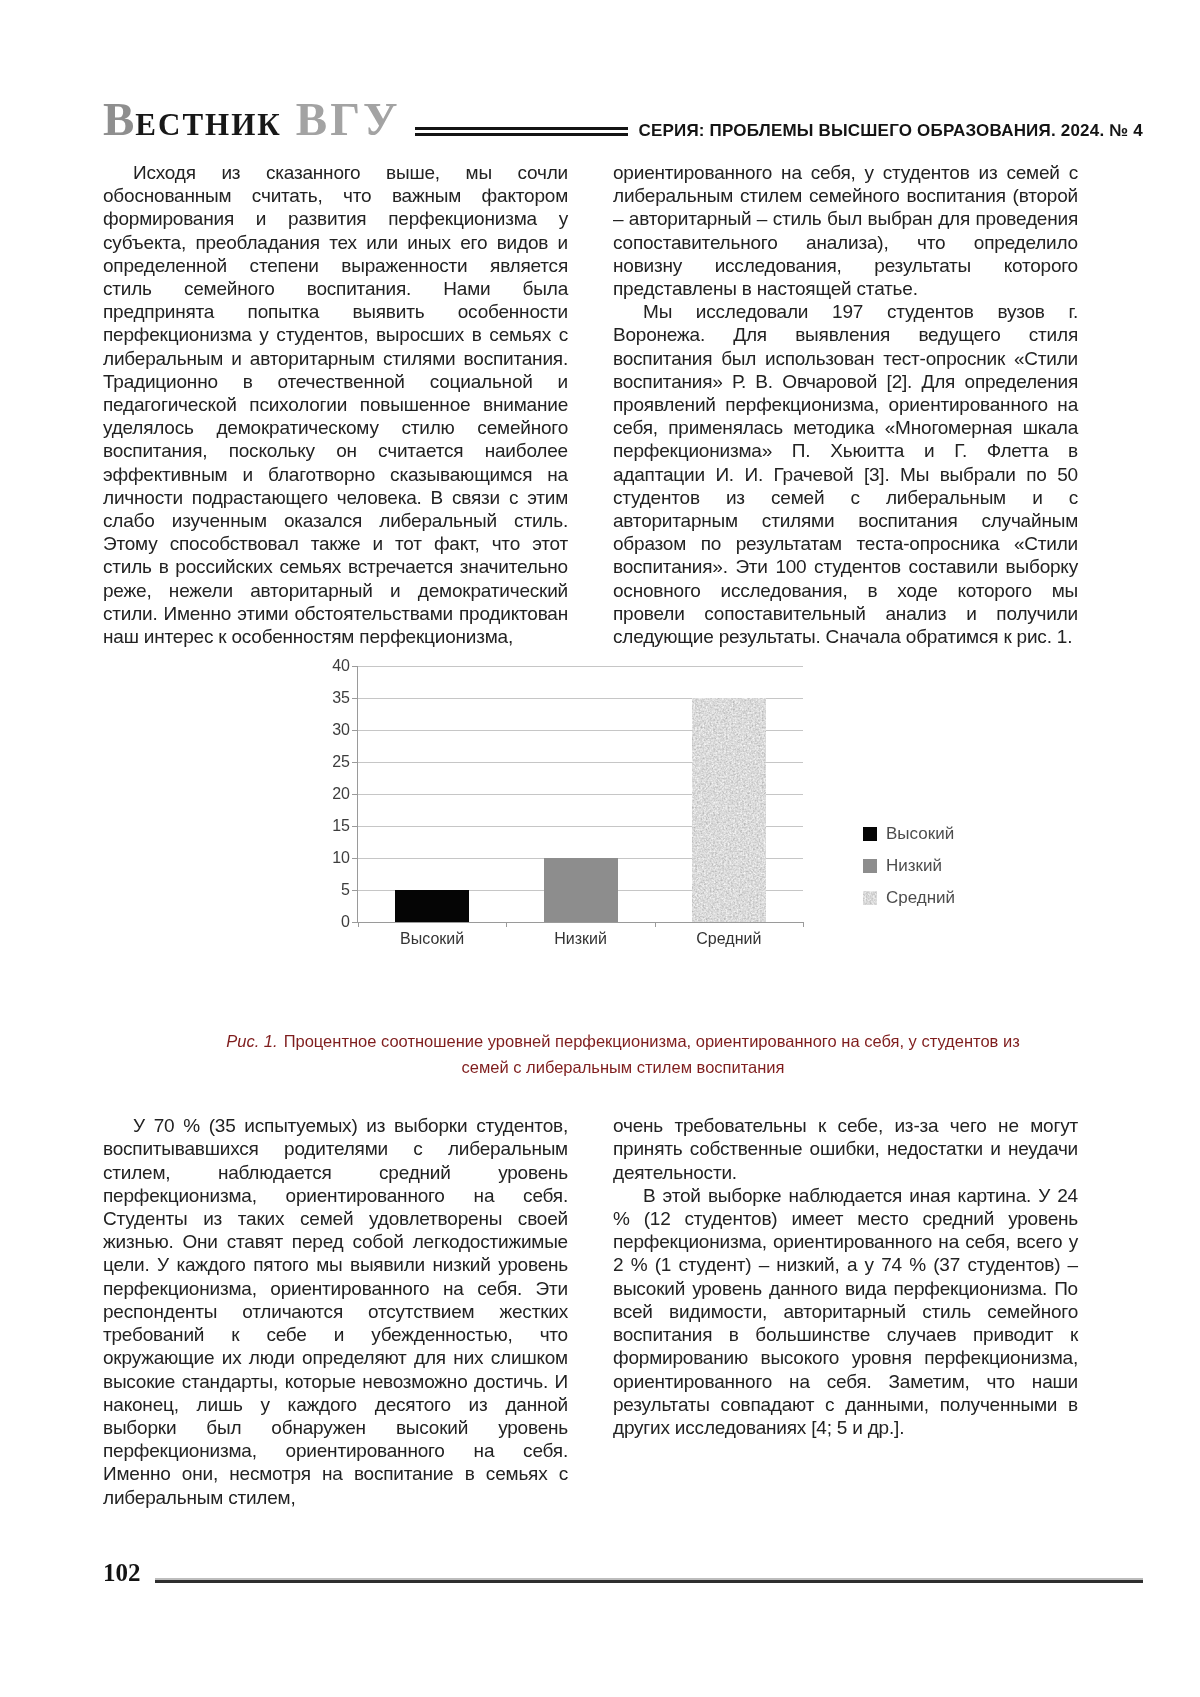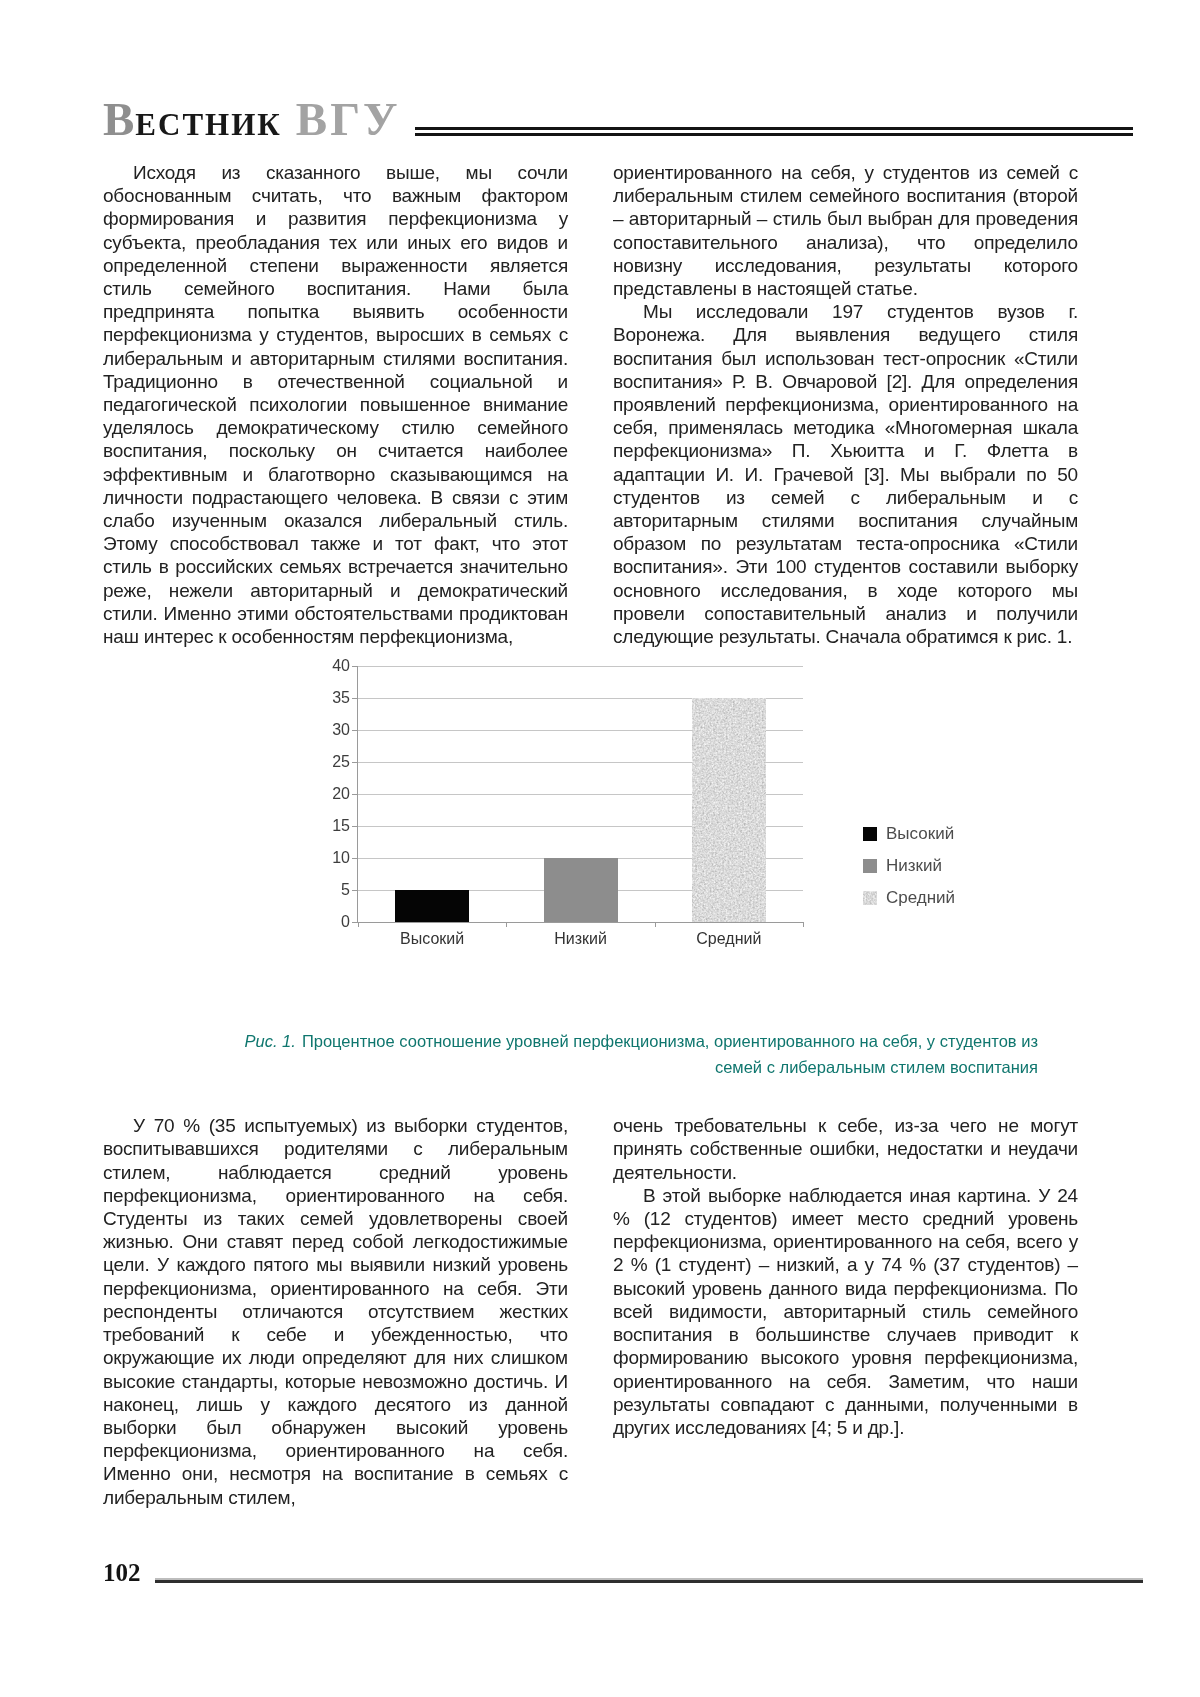--- a/index.html
+++ b/index.html
@@ -49,22 +49,22 @@
   .ytickmark{position:absolute;left:-6px;width:6px;height:1px;background:#9a9a9a;}
   .xtickmark{position:absolute;width:1px;height:5px;background:#9a9a9a;}
   .bar{position:absolute;bottom:0;}
   .bar svg{display:block;}
   .xlabel{position:absolute;text-align:center;font-size:16px;color:#333333;}
   .legend{position:absolute;left:548px;top:162px;}
   .legend-row{display:flex;align-items:center;gap:9px;margin-bottom:12px;}
   .legend-swatch{width:14px;height:14px;flex:none;}
   .legend-label{font-size:17px;color:#4c4c4c;}
   .caption{
-    text-align:right;margin-top:74px;
-    font-size:16.5px;line-height:26px;color:#0f766e;
+    text-align:center;margin-top:74px;
+    font-size:16.5px;line-height:26px;color:#7f1d1d;
     max-width:830px;margin-left:auto;margin-right:auto;
   }
   .cap-label{font-style:italic;margin-right:6px;}
   .cols-bottom{margin-top:34px;}
   
   .footer{margin-top:auto;margin-bottom:112px;display:flex;align-items:flex-end;}
   .pagenum{font-family:"Liberation Serif",serif;font-weight:bold;font-size:25px;color:#141414;line-height:1;text-align:right;}
   .footer-line{flex:1;height:3px;background:#2e2e2e;box-shadow:0 -2px 0 #bdbdbd;margin-left:14px;margin-bottom:2px;}
   .svgdefs{position:absolute;width:0;height:0;}
 </style>
@@ -87,20 +87,21 @@
 <div class="page">
 
   <header class="header">
     <div class="logo">
       <span class="logo-b">В</span><span class="logo-estnik">ЕСТНИК</span><span class="logo-vgu">ВГУ</span>
     </div>
     <div class="rule">
       <div class="rule-line"></div>
       <div class="rule-line"></div>
     </div>
+    <div class="series">СЕРИЯ: ПРОБЛЕМЫ ВЫСШЕГО ОБРАЗОВАНИЯ. 2024. № 4</div>
   </header>
 
   <main>
 
     <section class="cols">
       <div class="col">
           <p class="para indent">Исходя из сказанного выше, мы сочли обоснованным считать, что важным фактором формирования и развития перфекционизма у субъекта, преобладания тех или иных его видов и определенной степени выраженности является стиль семейного воспитания. Нами была предпринята попытка выявить особенности перфекционизма у студентов, выросших в семьях с либеральным и авторитарным стилями воспитания. Традиционно в отечественной социальной и педагогической психологии повышенное внимание уделялось демократическому стилю семейного воспитания, поскольку он считается наиболее эффективным и благотворно сказывающимся на личности подрастающего человека. В связи с этим слабо изученным оказался либеральный стиль. Этому способствовал также и тот факт, что этот стиль в российских семьях встречается значительно реже, нежели авторитарный и демократический стили. Именно этими обстоятельствами продиктован наш интерес к особенностям перфекционизма,</p>
         </div>
       <div class="col">
           <p class="para">ориентированного на себя, у студентов из семей с либеральным стилем семейного воспитания (второй – авторитарный – стиль был выбран для проведения сопоставительного анализа), что определило новизну исследования, результаты которого представлены в настоящей статье.</p>

